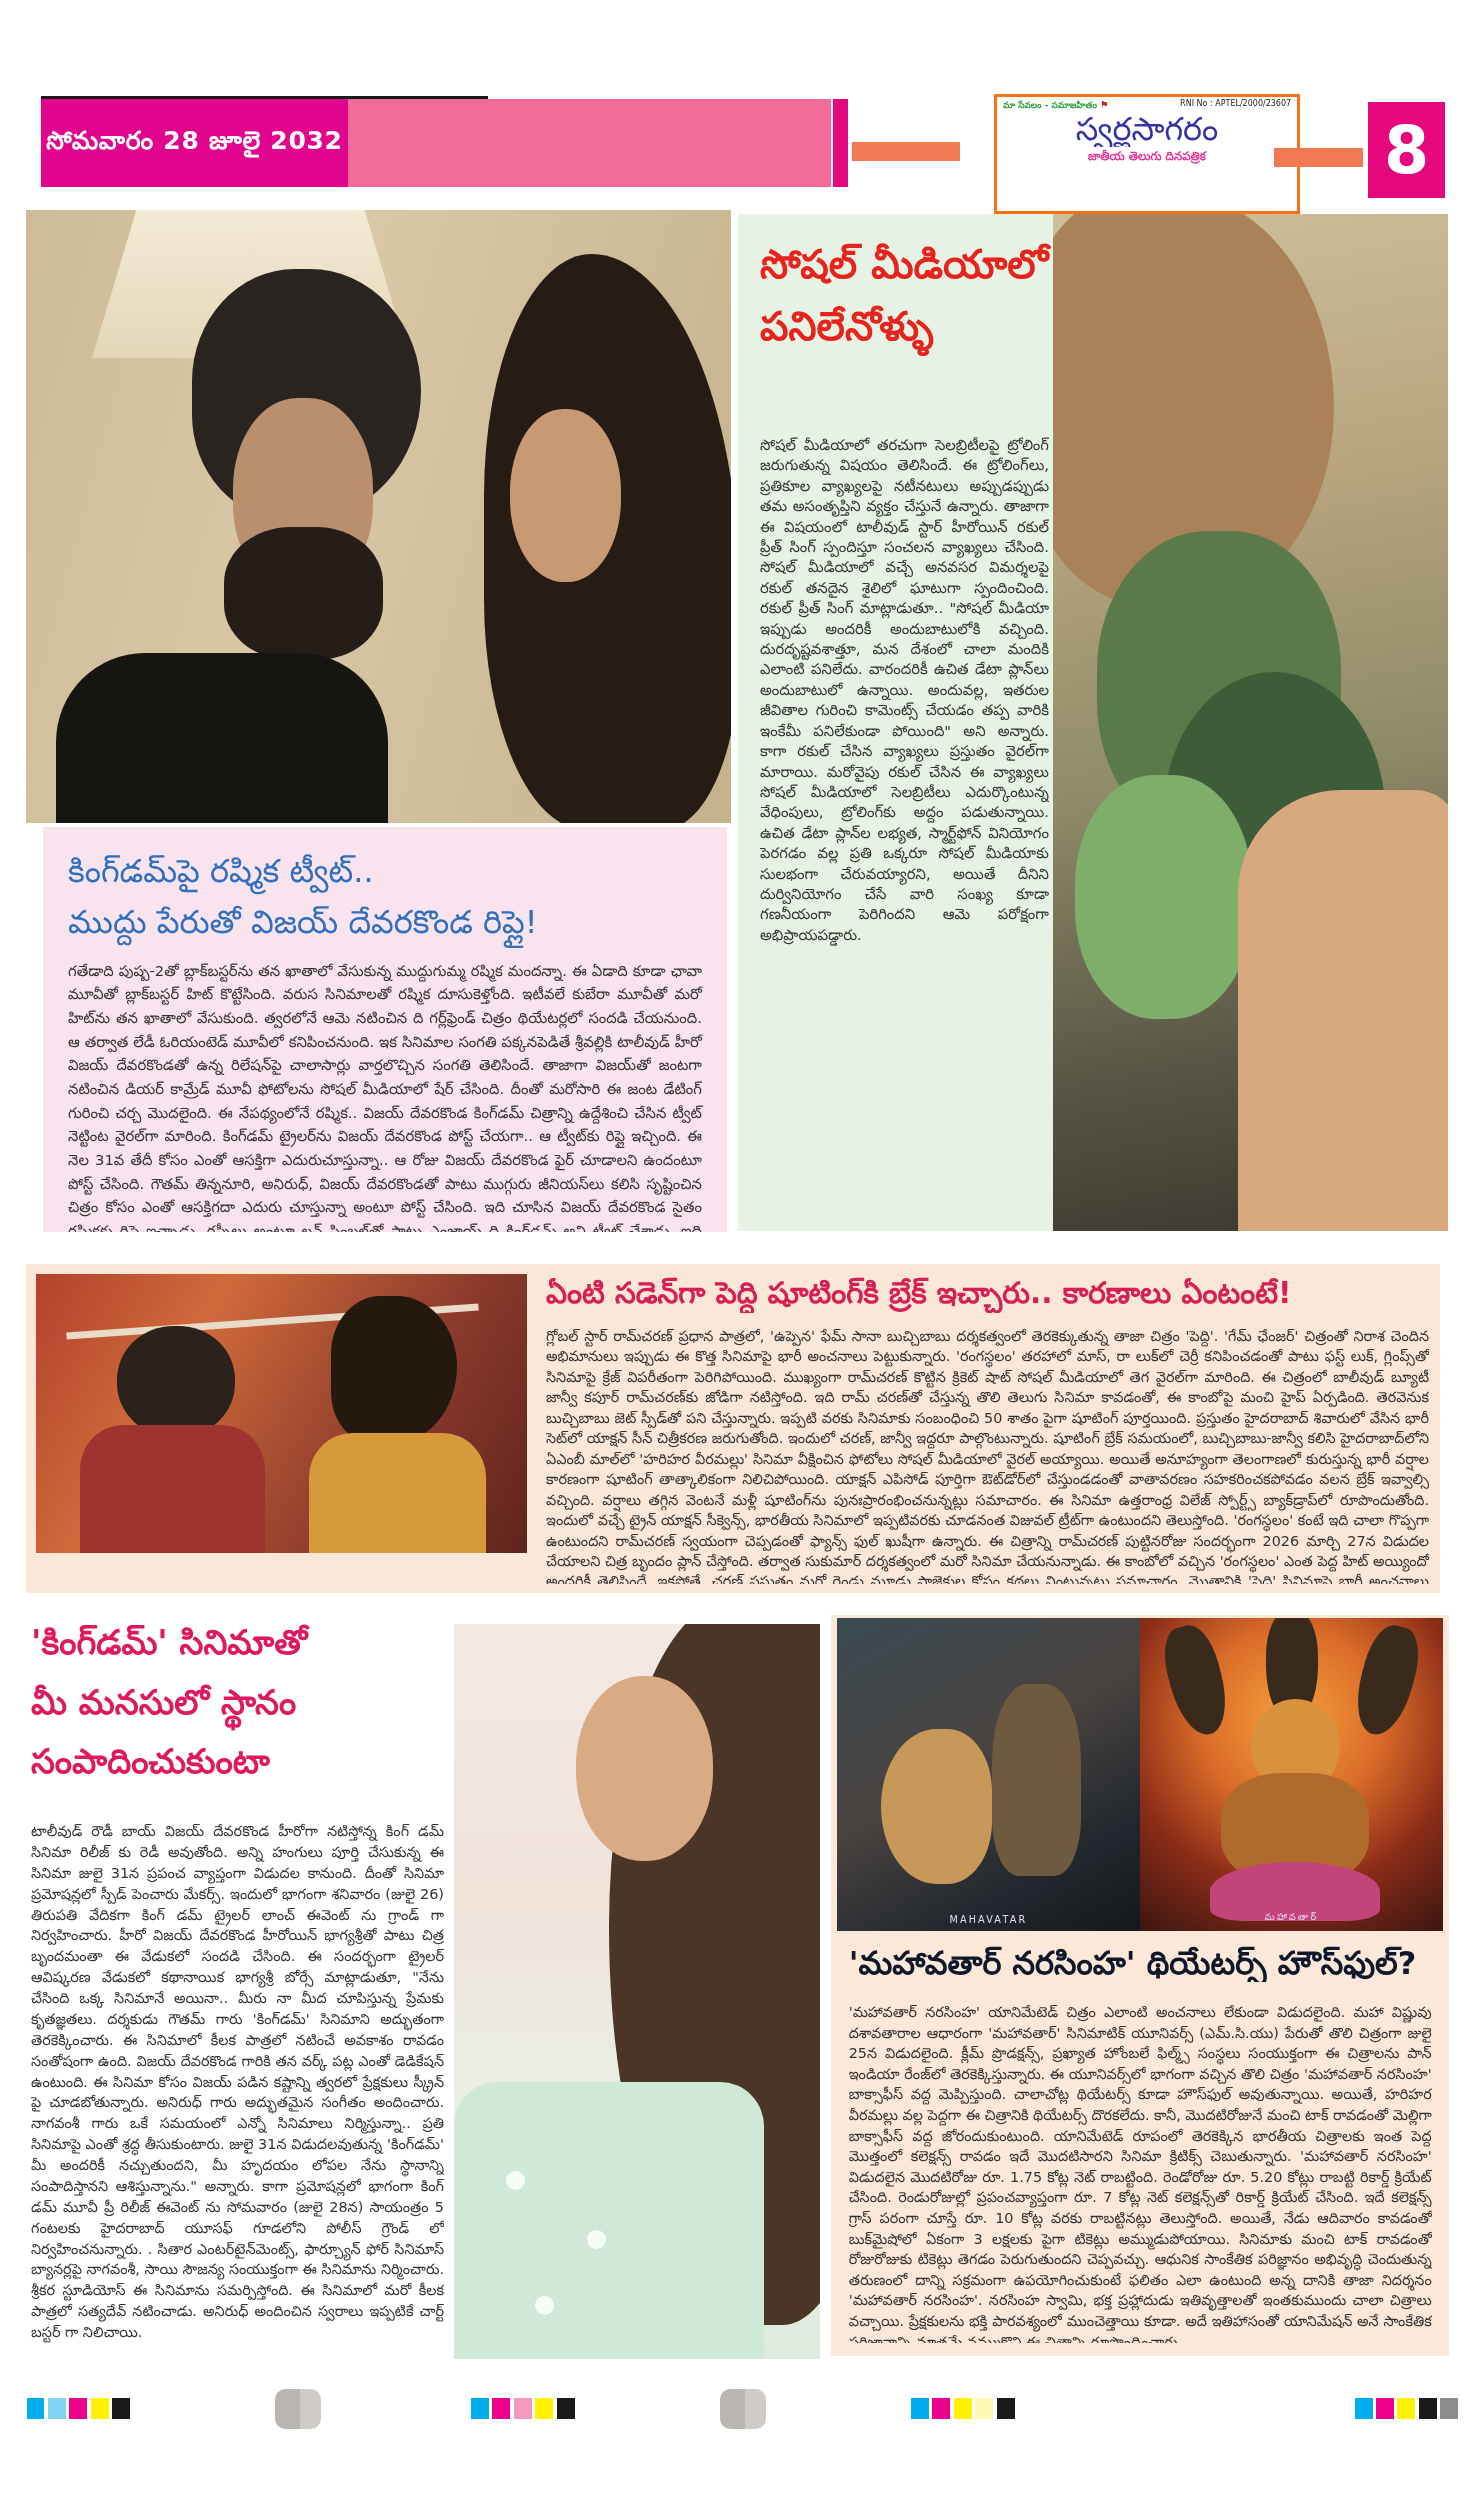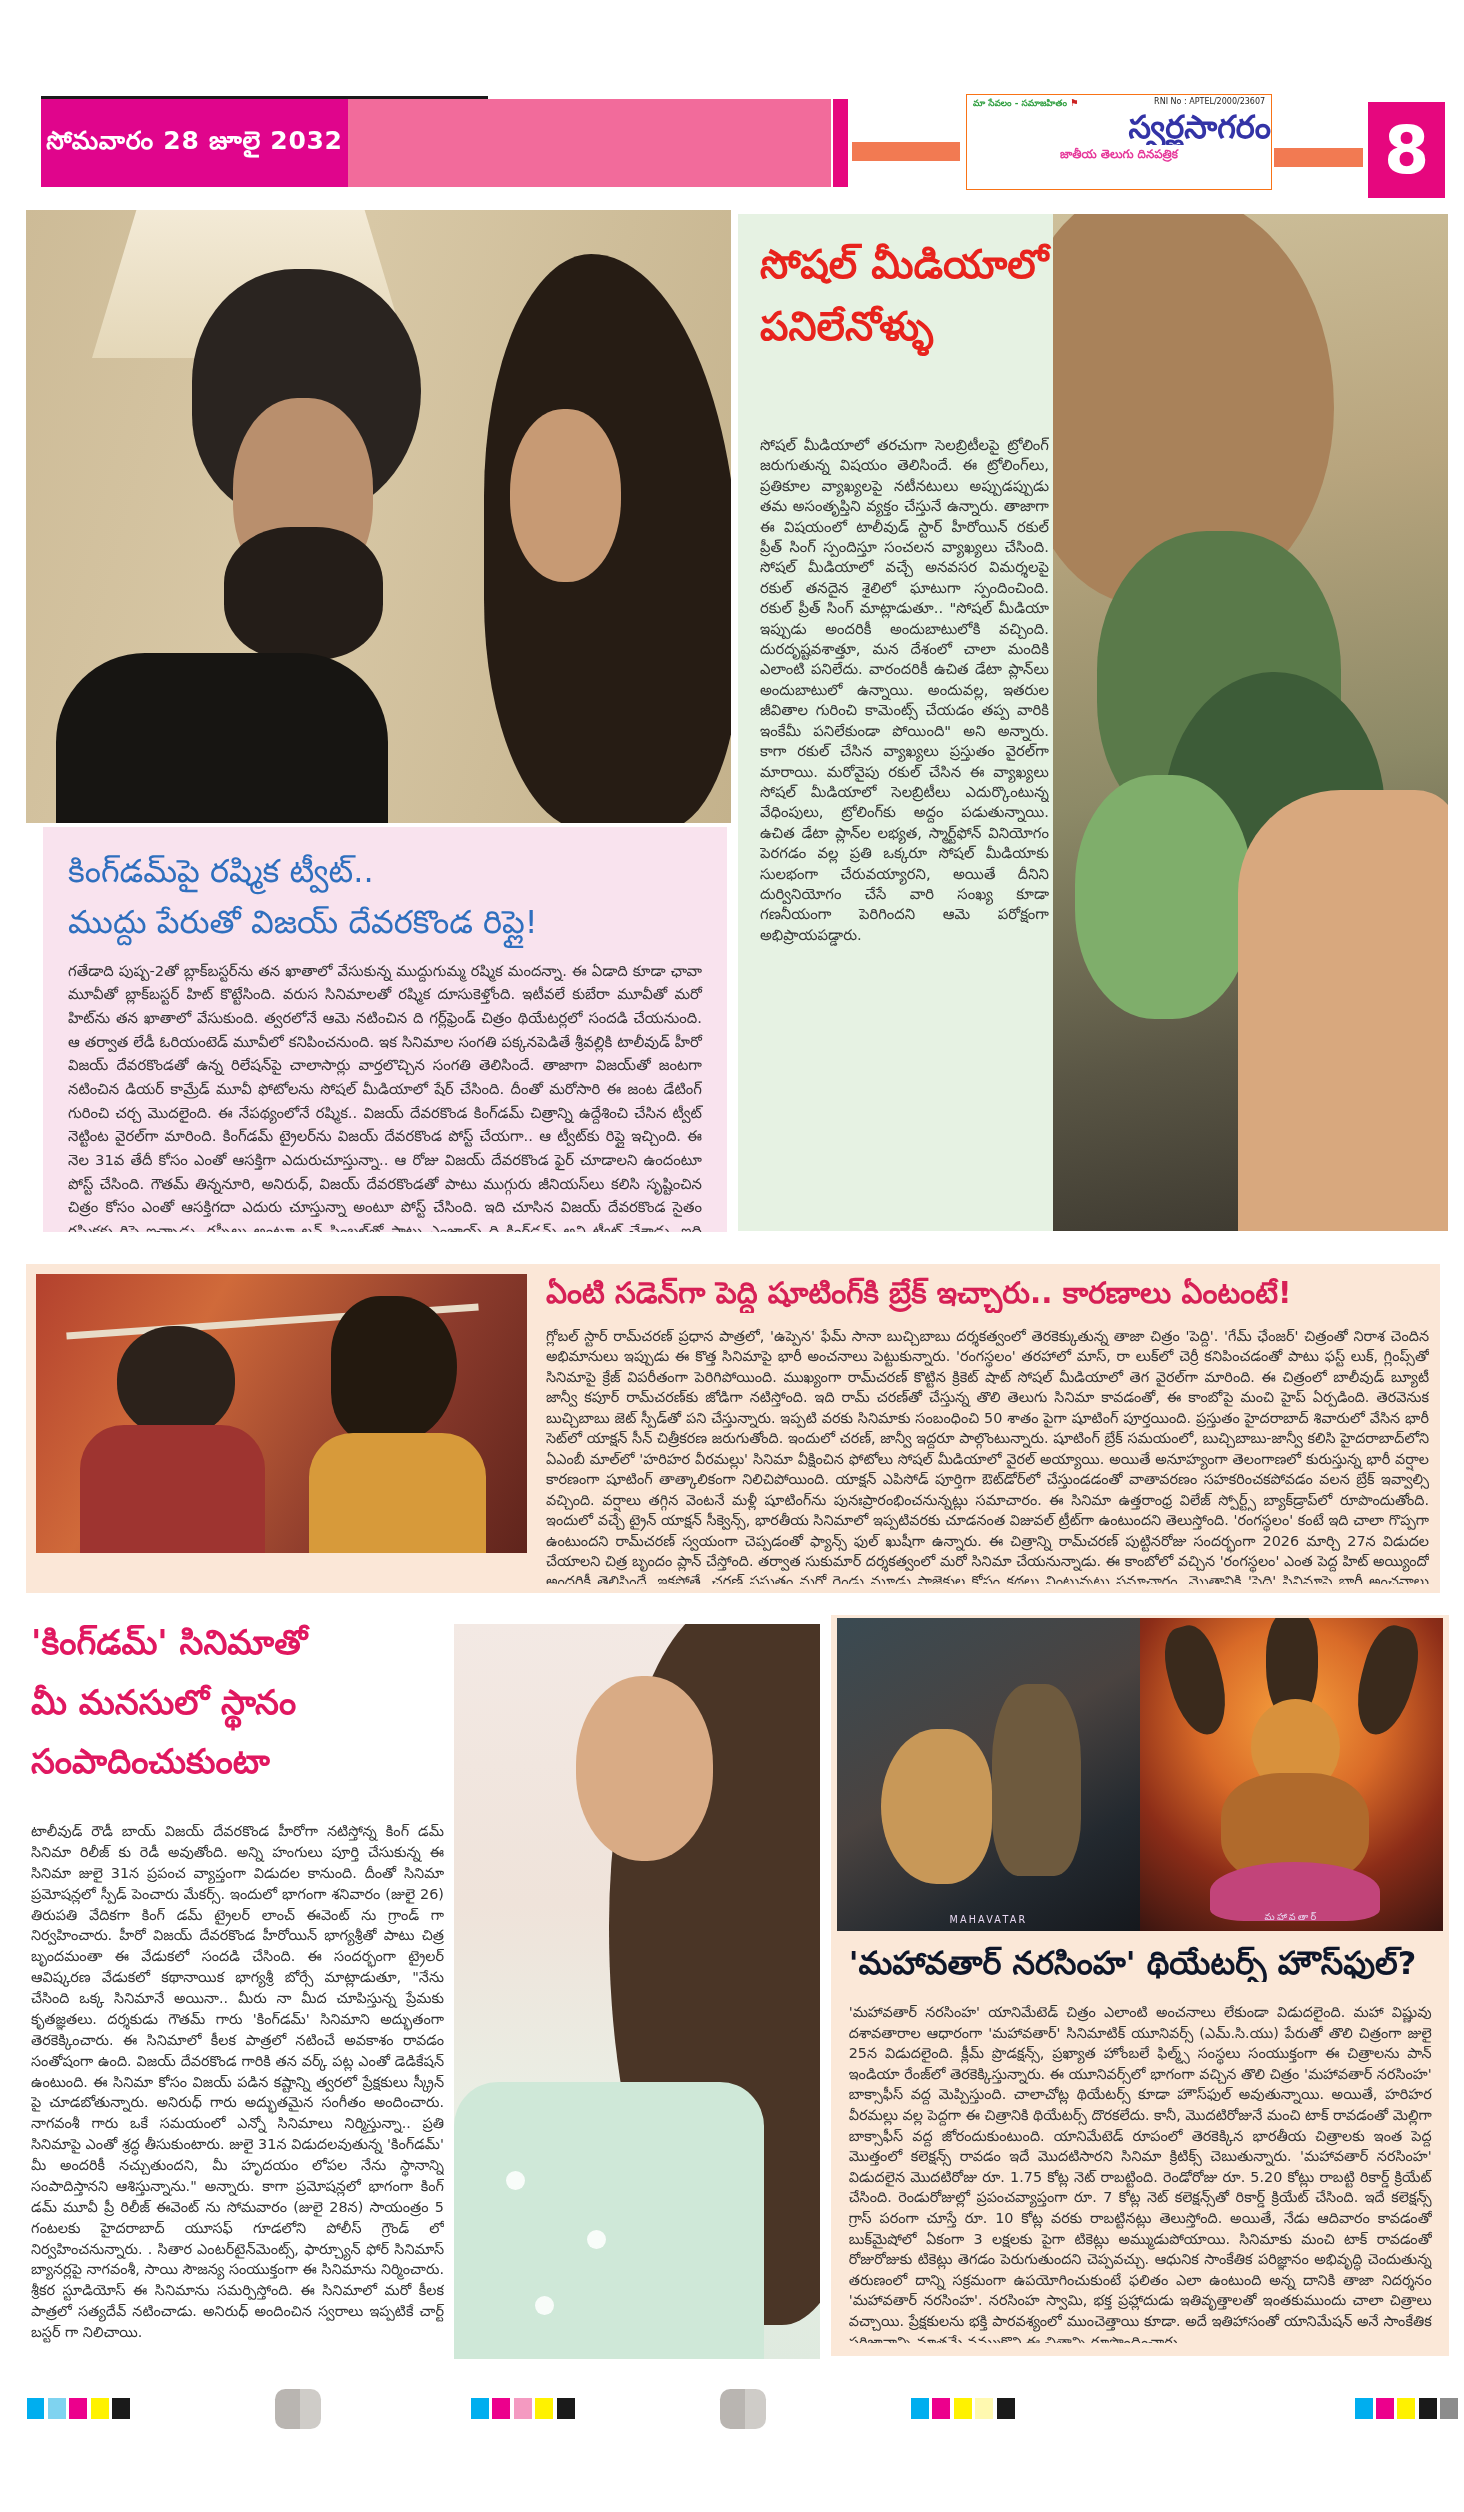--- a/index.html
+++ b/index.html
@@ -10,27 +10,27 @@
   
   .top-rule{left:41px;top:96px;width:447px;height:3px;background:#1a1a1a;}
   .date-block{left:41px;top:99px;width:307px;height:88px;background:#e0058c;
               display:flex;align-items:center;justify-content:center;}
   .date-text{color:#ffffff;font-size:25px;font-weight:bold;letter-spacing:0.7px;white-space:nowrap;}
   .pink-block{left:348px;top:99px;width:483px;height:88px;background:#f26b9b;}
   .thin-bar{left:833px;top:99px;width:14.8px;height:88px;background:#e6077e;}
   .dash{background:#f27a52;}
   .dash-left{left:852px;top:142px;width:108px;height:19px;}
   .dash-right{left:1274px;top:148px;width:89px;height:19px;}
-  .masthead{left:966px;top:94px;width:306px;height:96px;background:#ffffff;
-            border:1px solid #f97316;box-sizing:border-box;overflow:hidden;}
+  .masthead{left:994px;top:94px;width:306px;height:120px;background:#ffffff;
+            border:3px solid #f97316;box-sizing:border-box;overflow:hidden;}
   .mh-row{display:flex;justify-content:space-between;align-items:flex-start;padding:2.2px 5.9px 0 5.9px;}
   .mh-tagline{color:#2e9e3e;font-size:8.9px;font-weight:bold;white-space:nowrap;}
   .mh-flag{color:#cc2222;font-size:9.6px;margin-left:3px;}
   .mh-rni{color:#222;font-size:8px;white-space:nowrap;}
-  .mh-title{text-align:right;color:#3333a6;font-size:32px;font-weight:bold;line-height:1.1;
+  .mh-title{text-align:center;color:#3333a6;font-size:32px;font-weight:normal;line-height:1.1;
             white-space:nowrap;overflow:hidden;text-shadow:0 0 1.5px #ffffff;}
   .mh-sub{text-align:center;color:#e6399b;font-size:11.8px;font-weight:bold;margin-top:1.5px;white-space:nowrap;}
   .page-box{left:1368px;top:102px;width:77px;height:96px;background:#e6077e;
             display:flex;align-items:center;justify-content:center;}
   .page-num{color:#ffffff;font-size:65px;font-weight:bold;line-height:1;}
 
   
   .ph{overflow:hidden;}
   .photo-couple{left:26px;top:210px;width:705px;height:613px;
     background:linear-gradient(105deg,#cdbb97 0%,#d8c8a6 40%,#c4b28c 100%);}

